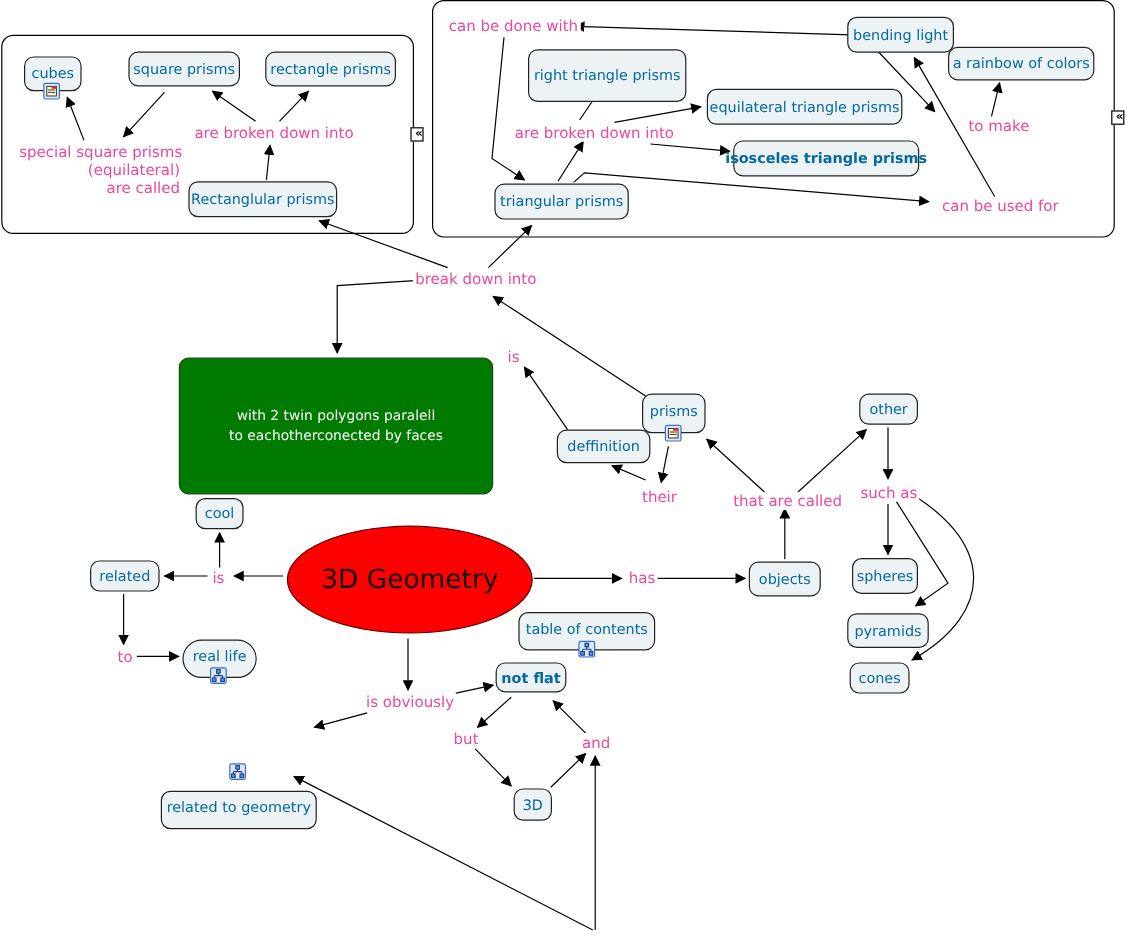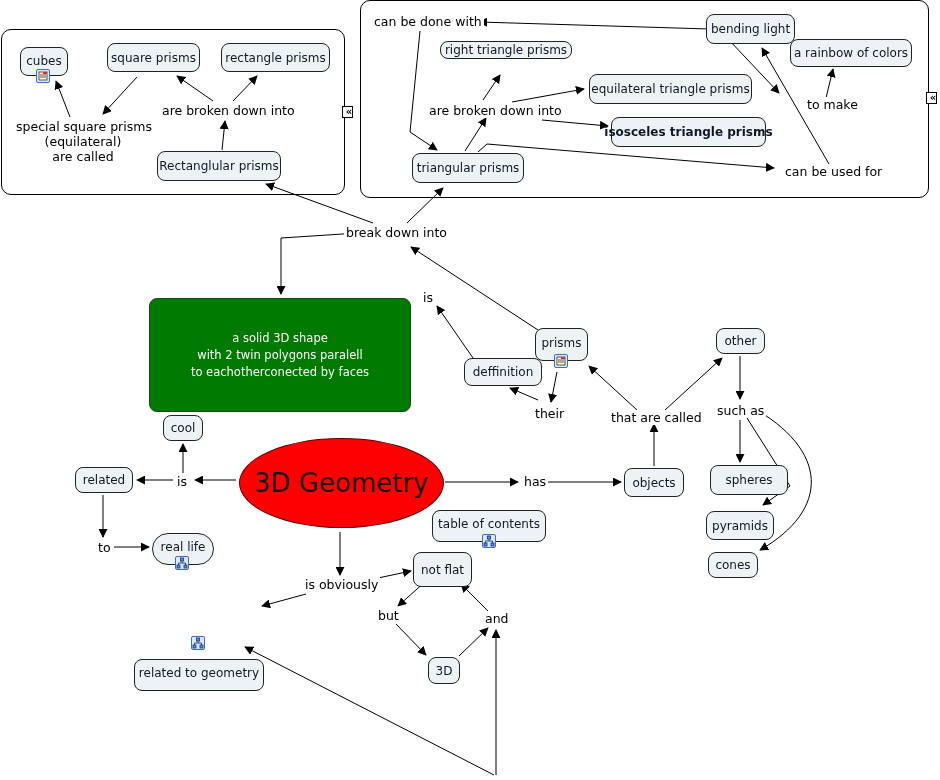--- a/index.html
+++ b/index.html
@@ -1,26 +1,26 @@
 <!DOCTYPE html>
 <html><head>
 <meta charset="utf-8">
 <style>
   html, body { margin:0; padding:0; background:#ffffff; }
   body { width:940px; height:780px; position:relative; overflow:hidden; font-family:"DejaVu Sans", sans-serif; }
   #canvas { position:absolute; left:0; top:0; width:940px; height:780px; }
   .nested { position:absolute; border:1px solid #000; border-radius:10px; background:#fff; }
   .concept { position:absolute; box-sizing:border-box; background:#edf2f4; border:1px solid #222; border-radius:8px;
-    font-family:"DejaVu Sans", sans-serif; font-size:12px; color:#0f172a; display:flex; align-items:center; justify-content:center;
+    font-family:"DejaVu Sans", sans-serif; font-size:12px; color:#0369a1; display:flex; align-items:center; justify-content:center;
     white-space:nowrap; padding:0 8px; }
-  .link { position:absolute; font-size:12.5px; color:#000000; background:#fff; white-space:nowrap; text-align:center; line-height:15px; padding:0 2px; }
+  .link { position:absolute; font-size:12.5px; color:#ec4899; background:#fff; white-space:nowrap; text-align:right; line-height:15px; padding:0 2px; }
   .green { position:absolute; box-sizing:border-box; background:#007a00; border:1px solid #134d13; border-radius:8px;
     color:#fff; font-size:11.5px; line-height:17px; display:flex; align-items:center; justify-content:center; text-align:center; }
   .ellipse { position:absolute; box-sizing:border-box; background:#ff0000; border:1px solid #5a0000; border-radius:50%;
-    display:flex; align-items:center; justify-content:center; font-size:26px; color:#111; }
+    display:flex; align-items:center; justify-content:center; font-size:22px; color:#111; }
   .res-icon { position:absolute; width:14px; height:14px; box-sizing:border-box; border:1px solid #3a6fc6; border-radius:2px; background:#dbe9fb; }
   .res-icon svg { display:block; }
   .collapse { position:absolute; width:11px; height:12px; box-sizing:border-box; border:1px solid #000; background:#fff;
     font-size:10px; line-height:10px; text-align:center; font-weight:bold; letter-spacing:-3px; }
   svg#edges { position:absolute; left:0; top:0; }
 </style>
 </head>
 <body>
 
 <div id="canvas">
@@ -104,52 +104,51 @@
   <div class="link" style="left:14px;top:119px;width:134px;">
     <div>special square prisms</div>
     <div>(equilateral)</div>
     <div>are called</div>
   </div>
   <div class="link" style="left:160px;top:103px;">are broken down into</div>
 
   <div class="link" style="left:372px;top:14px;">can be done with</div>
   <div class="concept" style="left:706px;top:14px;width:89px;height:30px;">bending light</div>
   <div class="concept" style="left:790px;top:39px;width:122px;height:28px;">a rainbow of colors</div>
-  <div class="concept" style="left:440px;top:41px;width:132px;height:18px;">right triangle prisms</div>
+  <div class="concept" style="left:440px;top:41px;width:132px;height:44px;">right triangle prisms</div>
   <div class="concept" style="left:589px;top:74px;width:163px;height:30px;">equilateral triangle prisms</div>
   <div class="concept" style="left:611px;top:117px;width:155px;height:30px;font-weight:bold;">isosceles triangle prisms</div>
   <div class="link" style="left:427px;top:103px;">are broken down into</div>
   <div class="link" style="left:805px;top:97px;">to make</div>
   <div class="concept" style="left:412px;top:153px;width:112px;height:30px;">triangular prisms</div>
   <div class="link" style="left:783px;top:164px;">can be used for</div>
 
   <div class="link" style="left:344px;top:225px;">break down into</div>
   <div class="green" style="left:149px;top:298px;width:262px;height:114px;">
     <div>
-      <div>a solid 3D shape</div>
       <div>with 2 twin polygons paralell</div>
       <div>to eachotherconected by faces</div>
     </div>
   </div>
   <div class="link" style="left:421px;top:290px;">is</div>
   <div class="concept" style="left:535px;top:328px;width:53px;height:33px;align-items:flex-start;padding-top:7px;">prisms</div>
   <div class="res-icon" style="left:554px;top:354px;">
     <svg width="12" height="12">
         <rect x="2" y="2" width="8" height="8" fill="#fff8d0" stroke="#333" stroke-width="0.8"></rect>
         <line x1="3" y1="5" x2="9" y2="5" stroke="#333" stroke-width="0.8"></line>
         <line x1="3" y1="7" x2="9" y2="7" stroke="#333" stroke-width="0.8"></line>
         <rect x="6" y="2" width="4" height="2" fill="#c33"></rect>
       </svg>
   </div>
   <div class="concept" style="left:464px;top:358px;width:78px;height:28px;">deffinition</div>
   <div class="link" style="left:533px;top:406px;">their</div>
   <div class="link" style="left:609px;top:410px;">that are called</div>
   <div class="concept" style="left:716px;top:328px;width:49px;height:26px;">other</div>
   <div class="link" style="left:715px;top:403px;">such as</div>
-  <div class="concept" style="left:710px;top:465px;width:78px;height:30px;">spheres</div>
+  <div class="concept" style="left:710px;top:465px;width:55px;height:30px;">spheres</div>
   <div class="concept" style="left:706px;top:511px;width:68px;height:29px;">pyramids</div>
   <div class="concept" style="left:708px;top:552px;width:50px;height:26px;">cones</div>
 
   <div class="concept" style="left:163px;top:415px;width:40px;height:26px;">cool</div>
   <div class="concept" style="left:75px;top:467px;width:58px;height:26px;">related</div>
   <div class="link" style="left:175px;top:474px;">is</div>
   <div class="ellipse" style="left:239px;top:438px;width:205px;height:90px;">3D Geometry</div>
   <div class="link" style="left:522px;top:474px;">has</div>
   <div class="concept" style="left:624px;top:468px;width:60px;height:29px;">objects</div>
   <div class="link" style="left:96px;top:540px;">to</div>
@@ -168,21 +167,21 @@
   <div class="res-icon" style="left:482px;top:534px;">
     <svg width="12" height="12">
         <g stroke="#1a3f8a" stroke-width="0.9" fill="#6b8fd6">
           <rect x="4.5" y="1" width="3" height="3"></rect>
           <rect x="1" y="8" width="3" height="3"></rect>
           <rect x="8" y="8" width="3" height="3"></rect>
           <path d="M6 4 V6 M2.5 6 H9.5 M2.5 6 V8 M9.5 6 V8" fill="none"></path>
         </g>
       </svg>
   </div>
-  <div class="concept" style="left:413px;top:552px;width:59px;height:35px;">not flat</div>
+  <div class="concept" style="left:413px;top:552px;width:59px;height:25px;font-weight:bold;">not flat</div>
   <div class="link" style="left:303px;top:577px;">is obviously</div>
   <div class="concept" style="left:134px;top:611px;width:130px;height:32px;align-items:flex-start;padding-top:6px;margin-top:48px;">related to geometry</div>
   <div class="res-icon" style="left:191px;top:636px;">
     <svg width="12" height="12">
         <g stroke="#1a3f8a" stroke-width="0.9" fill="#6b8fd6">
           <rect x="4.5" y="1" width="3" height="3"></rect>
           <rect x="1" y="8" width="3" height="3"></rect>
           <rect x="8" y="8" width="3" height="3"></rect>
           <path d="M6 4 V6 M2.5 6 H9.5 M2.5 6 V8 M9.5 6 V8" fill="none"></path>
         </g>

